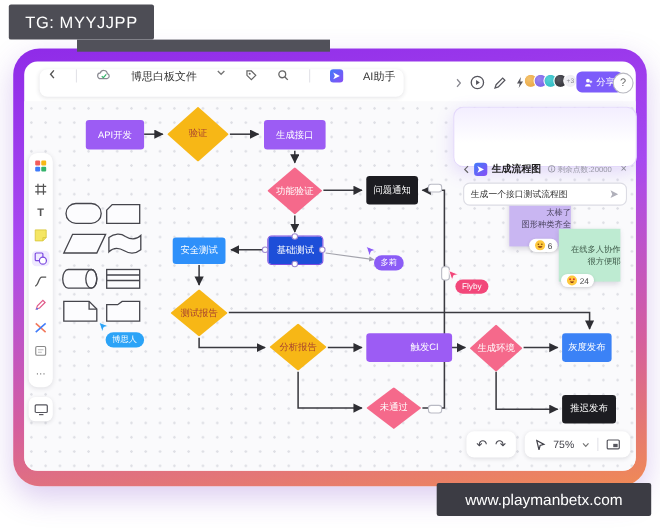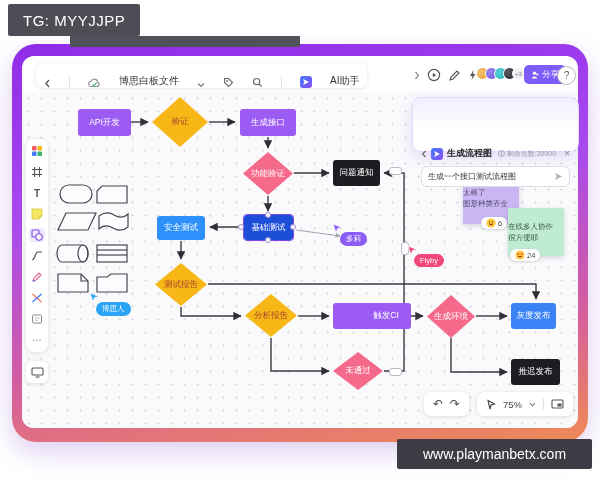--- a/index.html
+++ b/index.html
@@ -12,21 +12,21 @@
   .window{left:22px;top:56px;width:556px;height:372px;background:#ffffff;border-radius:12px;z-index:2;overflow:hidden;}
   .canvas{position:absolute;left:0;top:36px;right:0;bottom:0;background:#fafafc;
     background-image:radial-gradient(circle,#dedfe5 1px,transparent 1.3px);background-size:13px 13px;}
   
   .badge-bar{left:70px;top:36px;width:230px;height:11px;background:#51515a;z-index:9;}
   .badge-tg{left:8px;top:4px;height:32px;background:#4d4d55;color:#fff;font-size:15px;letter-spacing:.5px;
     display:flex;align-items:center;padding:0 15px;z-index:10;border-radius:2px;}
   .badge-site{left:397px;top:439px;width:195px;height:30px;background:#3c3c44;color:#fff;font-size:14px;
     display:flex;align-items:center;justify-content:center;z-index:10;border-radius:2px;}
   
-  .tbar{display:inline-flex;align-items:flex-end;gap:18px;background:#fff;border-radius:7px;
+  .tbar{display:inline-flex;align-items:flex-start;gap:18px;background:#fff;border-radius:7px;
     box-shadow:0 1px 4px rgba(40,40,60,.12);padding:0 8px;height:25px;z-index:8;}
   .tbar .ttl{font-size:10px;color:#333;}
   .vdiv{width:1px;height:12px;background:#e3e3e8;}
   .icon{display:inline-flex;align-items:center;justify-content:center;}
   .rt{z-index:8;display:flex;align-items:center;}
   .avatar{width:13px;height:13px;border-radius:50%;border:1.5px solid #fff;box-sizing:border-box;}
   .share-btn{height:19px;background:#7c5cfa;border-radius:5px;color:#fff;font-size:8.5px;
     display:inline-flex;align-items:center;gap:3px;padding:0 7px;}
   .help{width:17px;height:17px;border-radius:50%;border:1px solid #b8b8c0;color:#666;font-size:10px;
     display:inline-flex;align-items:center;justify-content:center;background:#fff;}
@@ -39,21 +39,21 @@
   .sq-btn{width:22px;height:22px;background:#fff;border-radius:6px;box-shadow:0 1px 4px rgba(40,40,60,.14);
     display:flex;align-items:center;justify-content:center;z-index:8;}
   
   .node{display:flex;align-items:center;justify-content:center;font-size:8.5px;color:#fff;z-index:4;border-radius:3px;}
   .diamond{clip-path:polygon(50% 0,100% 50%,50% 100%,0 50%);border-radius:0;}
   .handle{width:6px;height:6px;border-radius:50%;background:#fff;border:1px solid #9f8ad0;box-sizing:border-box;z-index:5;}
   .pillh{background:#fff;border:1px solid #b9bac4;border-radius:3px;z-index:5;}
   
   .cursor-pill{color:#fff;font-size:7.5px;padding:2px 6px;border-radius:8px;z-index:6;white-space:nowrap;}
   
-  .sticky{z-index:4;display:flex;flex-direction:column;align-items:flex-start;justify-content:center;
+  .sticky{z-index:4;display:flex;flex-direction:column;align-items:flex-end;justify-content:center;
     text-align:center;font-size:7.5px;line-height:1.5;box-shadow:0 2px 5px rgba(60,50,90,.18);}
   .react{position:absolute;background:#fff;border-radius:8px;box-shadow:0 1px 3px rgba(0,0,0,.15);
     display:inline-flex;align-items:center;gap:2px;padding:1px 5px;font-size:7.5px;color:#444;z-index:5;}
   
   .ai-panel{left:412px;top:97px;width:167px;height:55px;background:linear-gradient(180deg,#f3eeff,#ffffff 60%);
     border:1px solid #e4d9fb;border-radius:9px;box-shadow:0 5px 16px rgba(130,80,240,.20);z-index:8;padding:7px 8px;box-sizing:border-box;}
   .ai-head{display:flex;align-items:center;gap:4px;margin-top:42px;}
   .ai-title{font-size:9px;font-weight:bold;color:#222;}
   .ai-credits{font-size:7px;color:#9a9aa6;margin-left:auto;display:inline-flex;align-items:center;gap:2px;}
   .ai-close{font-size:10px;color:#8a8a95;margin-left:4px;}

